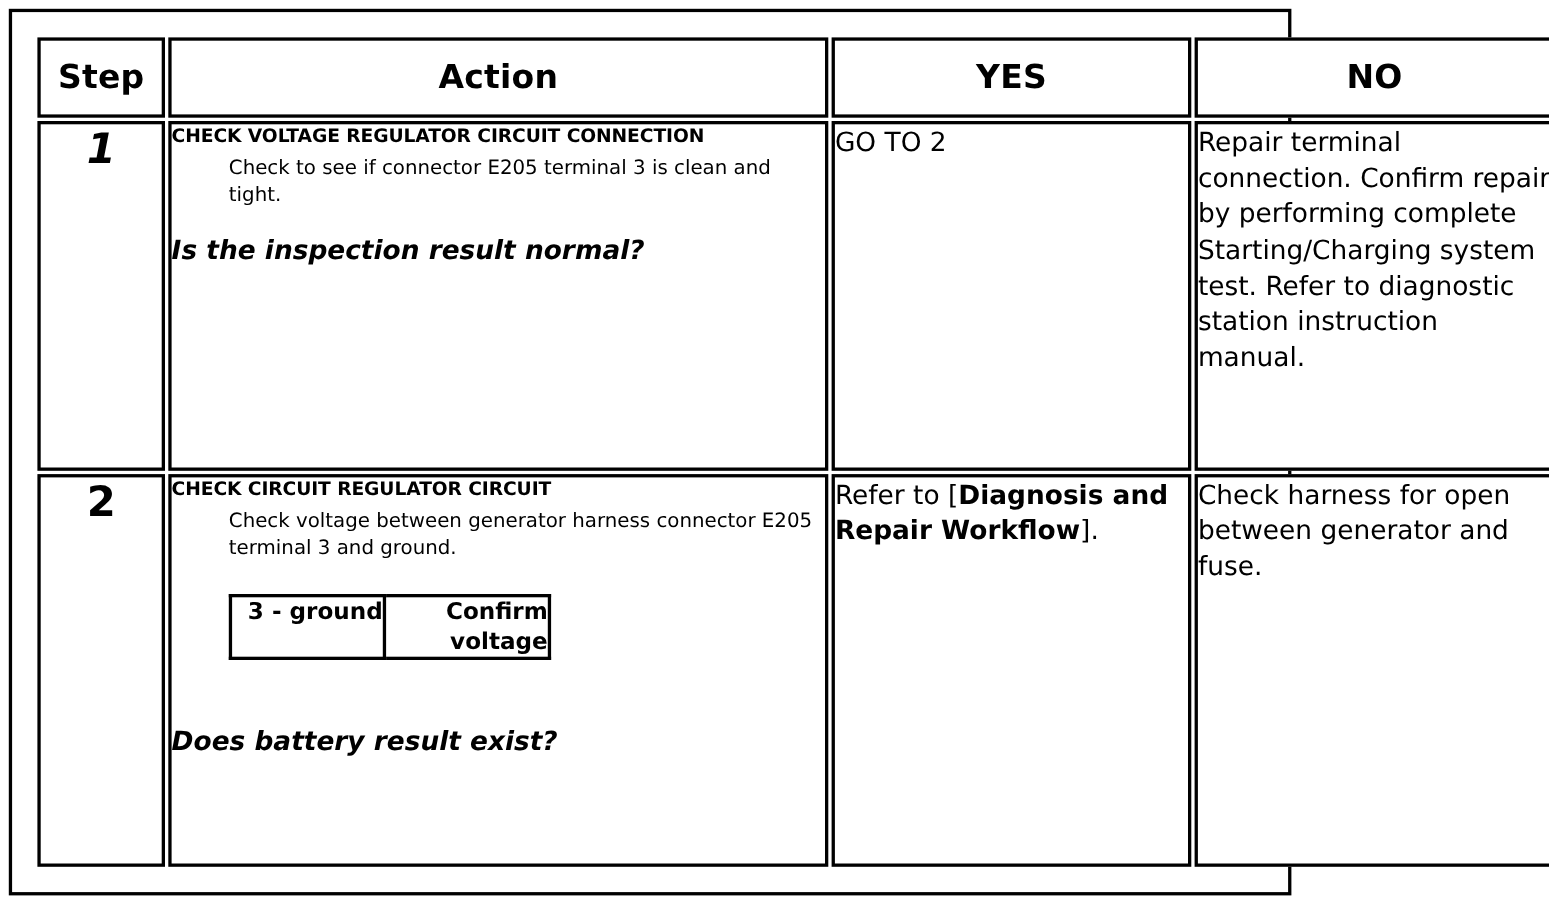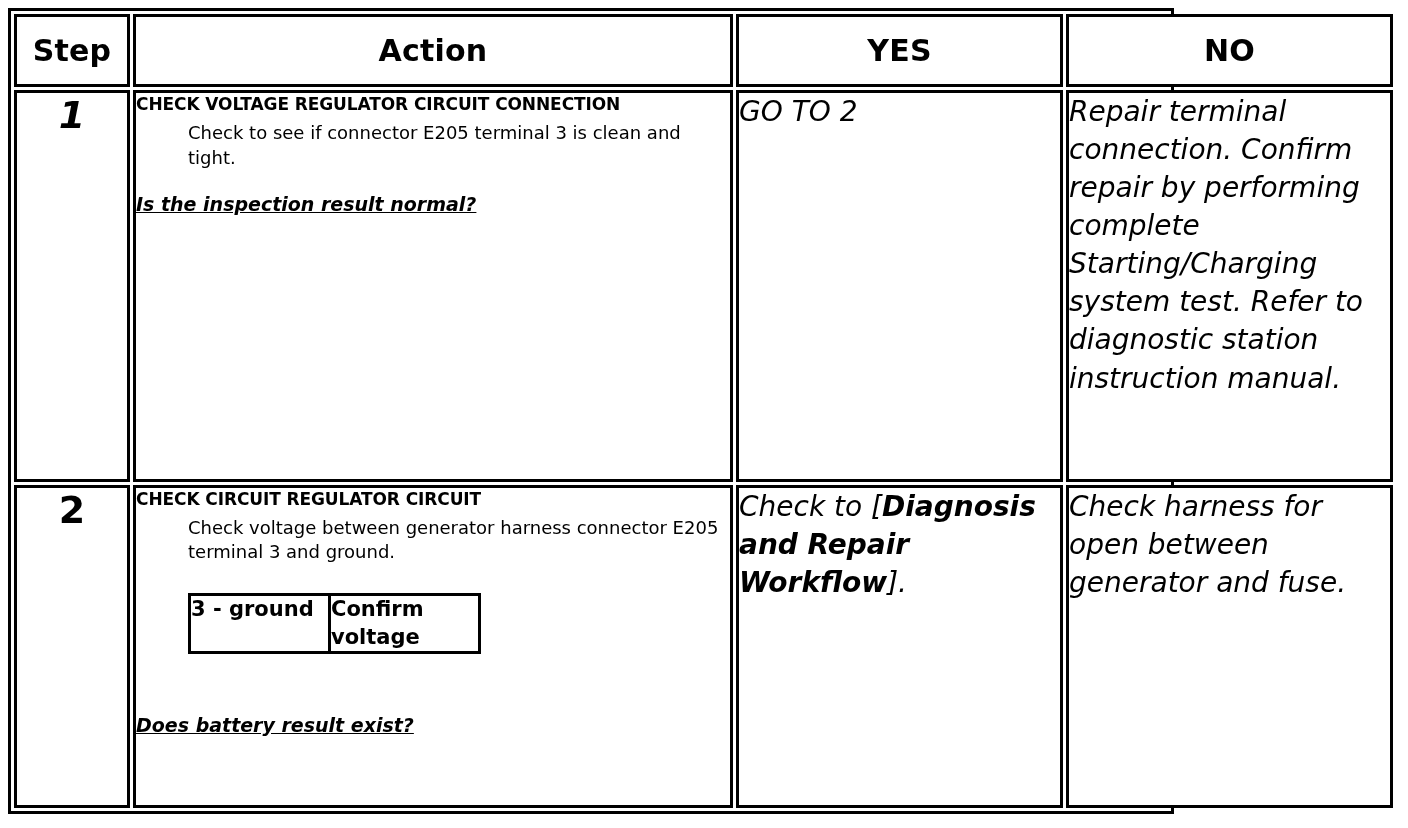--- a/index.html
+++ b/index.html
@@ -17,21 +17,21 @@
 
   
   .sheet {
     position: absolute;
     left: 8px;
     top: 8px;
     width: 1166px;
     height: 806px;
     box-sizing: border-box;
     border: 3px solid #000;
-    padding: 0;
+    padding: 20px;
   }
 
   table.diag {
     width: 100%;
     height: 100%;
     border-collapse: separate;
     border-spacing: 3px;
     table-layout: fixed;
   }
 
@@ -80,57 +80,55 @@
     line-height: 1.30;
     letter-spacing: -0.1px;
   }
   .act-body {
     font-size: 18px;
     line-height: 1.38;
     margin-left: 52px;
     margin-top: 6px;
   }
   .act-question {
-    font-size: 19px;
+    font-size: 24px;
     font-weight: bold;
     font-style: italic;
     line-height: 1.38;
     margin-top: 20px;
-    text-decoration: underline;
   }
   .act-question.q2 { margin-top: 0; }
 
   
   .spec-table {
     margin-left: 52px;
     margin-top: 28px;
     width: 290px;
     border-collapse: collapse;
     table-layout: fixed;
   }
   .spec-table td {
     border: none;
     font-size: 21px;
     font-weight: bold;
-    text-align: left;
+    text-align: right;
     vertical-align: top;
     line-height: 1.30;
     padding: 0 6px;
   }
   .spec-table td.spec-left  { width: 140px; }
   .spec-table td.spec-right { width: 150px; }
 
   .spacer-block { height: 58px; }
 
   
   td.yn-cell {
     padding: 8px 8px 6px 13px;
-    font-size: 28px;
+    font-size: 24px;
     line-height: 1.36;
-    font-style: italic;
   }
   .yn-text { display: block; }
   .yn-text b { font-weight: bold; }
 </style>
 </head>
 <body>
 
 <div class="sheet">
   <table class="diag">
     <colgroup>
@@ -181,21 +179,21 @@
           </tr>
         </tbody>
             </table>
 
         <div class="spacer-block"></div>
 
         <div class="act-question q2">Does battery result exist?</div>
       </td>
 
       <td class="yn-cell">
-        <span class="yn-text"><span>Check to [</span><b>Diagnosis and Repair Workflow</b><span>].</span></span>
+        <span class="yn-text"><span>Refer to [</span><b>Diagnosis and Repair Workflow</b><span>].</span></span>
       </td>
 
       <td class="yn-cell">
         <span class="yn-text">Check harness for open between generator and fuse.</span>
       </td>
     </tr>
   </tbody>
     </table>
 </div>
 

